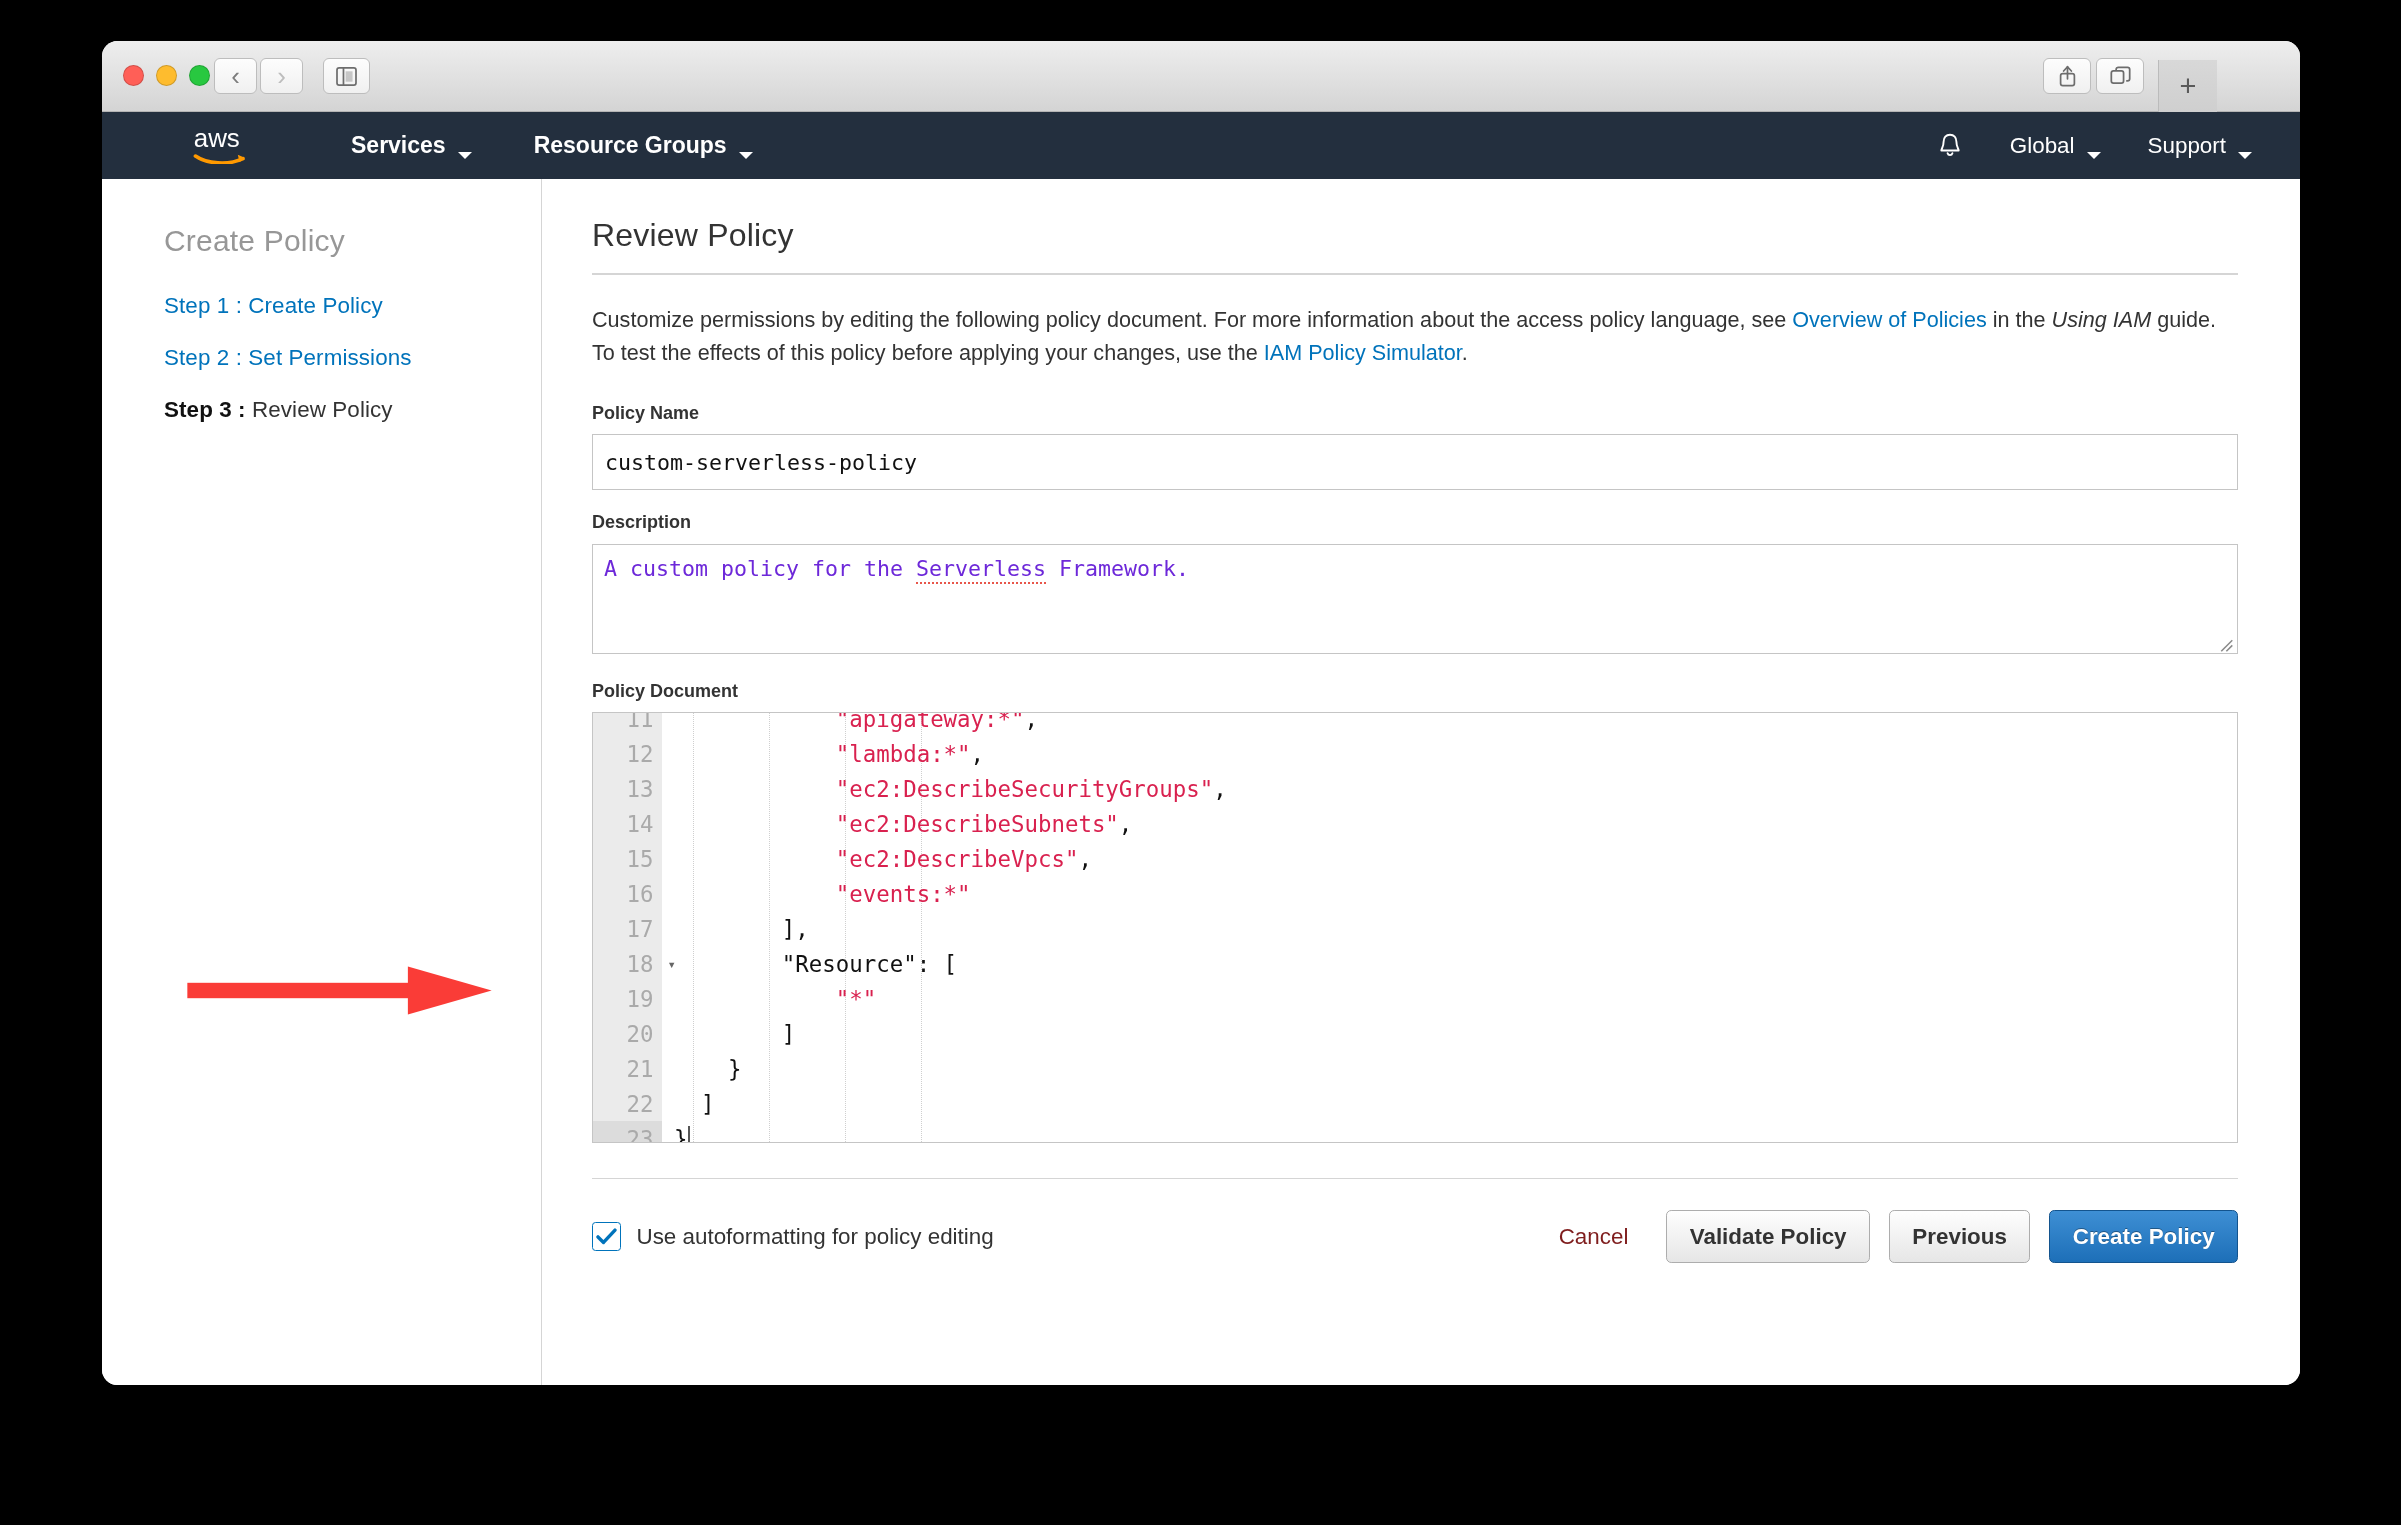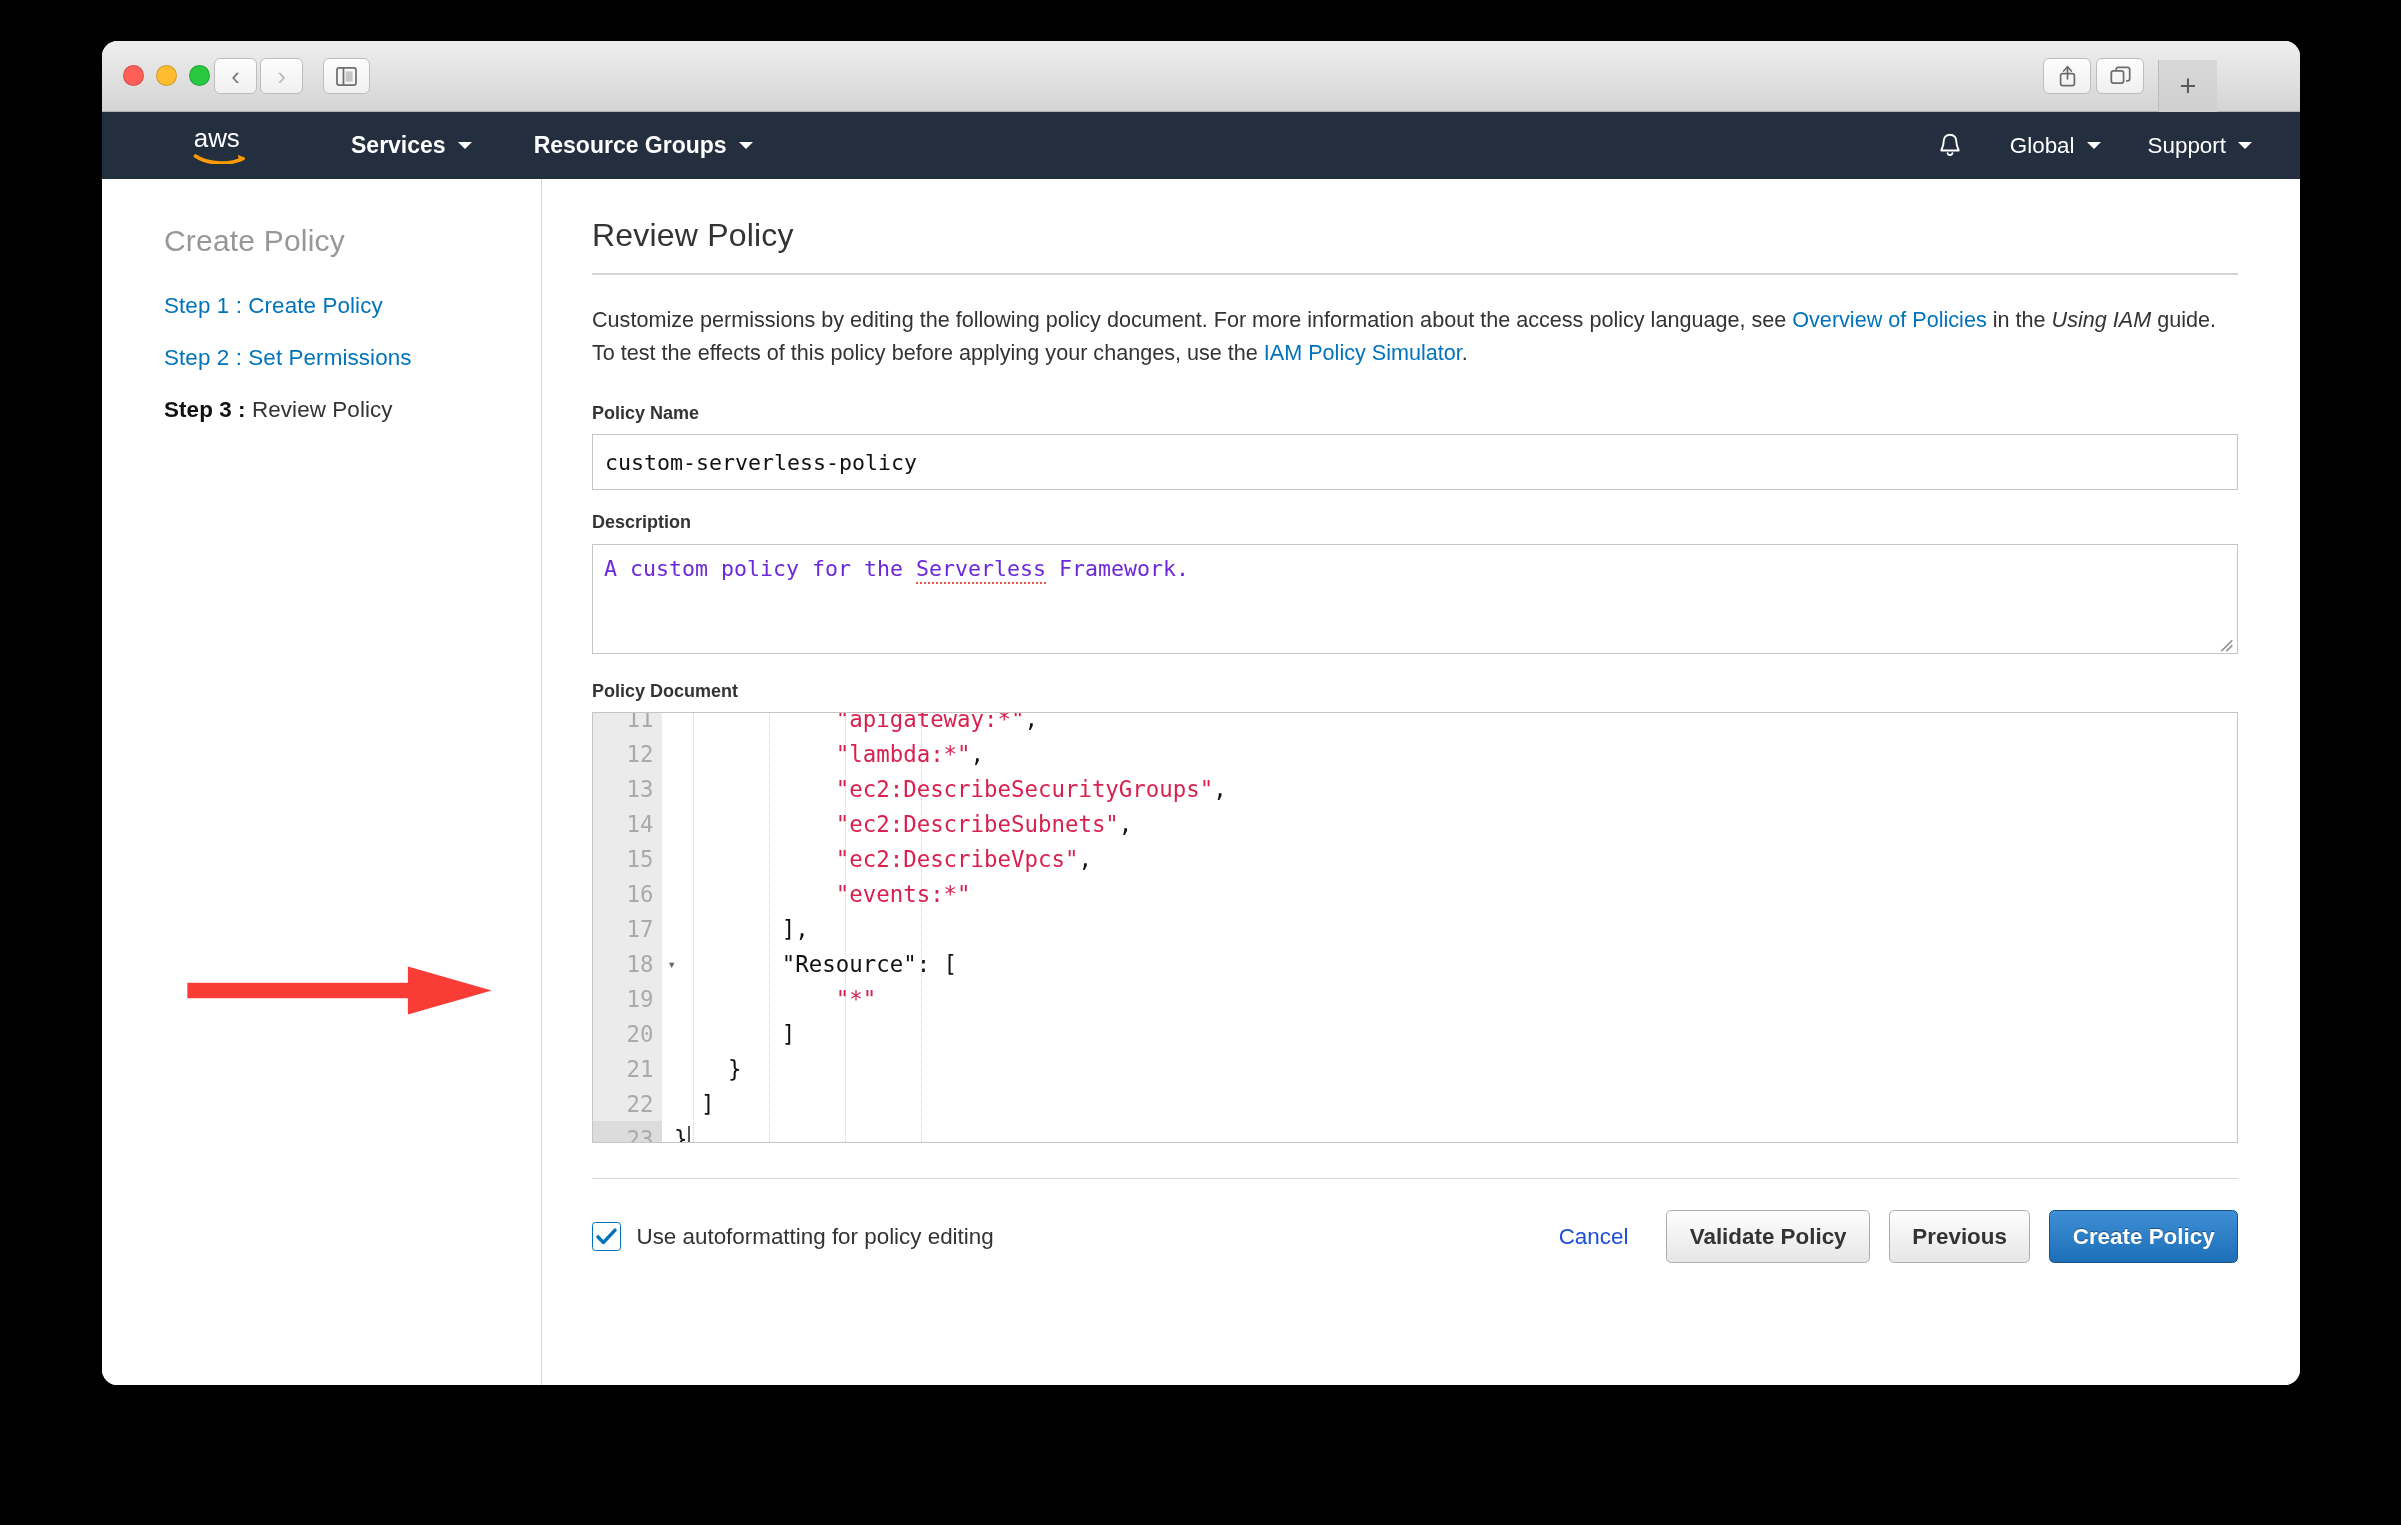--- a/index.html
+++ b/index.html
@@ -109,21 +109,21 @@
   #aws-logo {
     margin-left: 90px;
     width: 83px;
     display: block;
   }
   .nav-item {
     color: #ffffff;
     font-size: 23px;
     font-weight: bold;
     display: flex;
-    align-items: center;
+    align-items: flex-end;
     gap: 12px;
   }
   #nav-services       { margin-left: 76px; }
   #nav-resource-groups{ margin-left: 62px; }
   .caret {
     width: 0; height: 0;
     border-left: 7px solid transparent;
     border-right: 7px solid transparent;
     border-top: 7.8px solid #ffffff;
     display: inline-block;
@@ -357,21 +357,21 @@
     font-size: 22.4px;
     color: #333333;
   }
   #bottom-actions {
     margin-left: auto;
     display: flex;
     align-items: center;
     gap: 19px;
   }
   #cancel-link {
-    color: #1d4ed8;
+    color: #7f1d1d;
     font-size: 22.4px;
     text-decoration: none;
     margin-right: 19px;
   }
   .btn {
     height: 53px;
     padding: 0 22.4px;
     border-radius: 5.2px;
     font-size: 22.4px;
     font-weight: bold;

